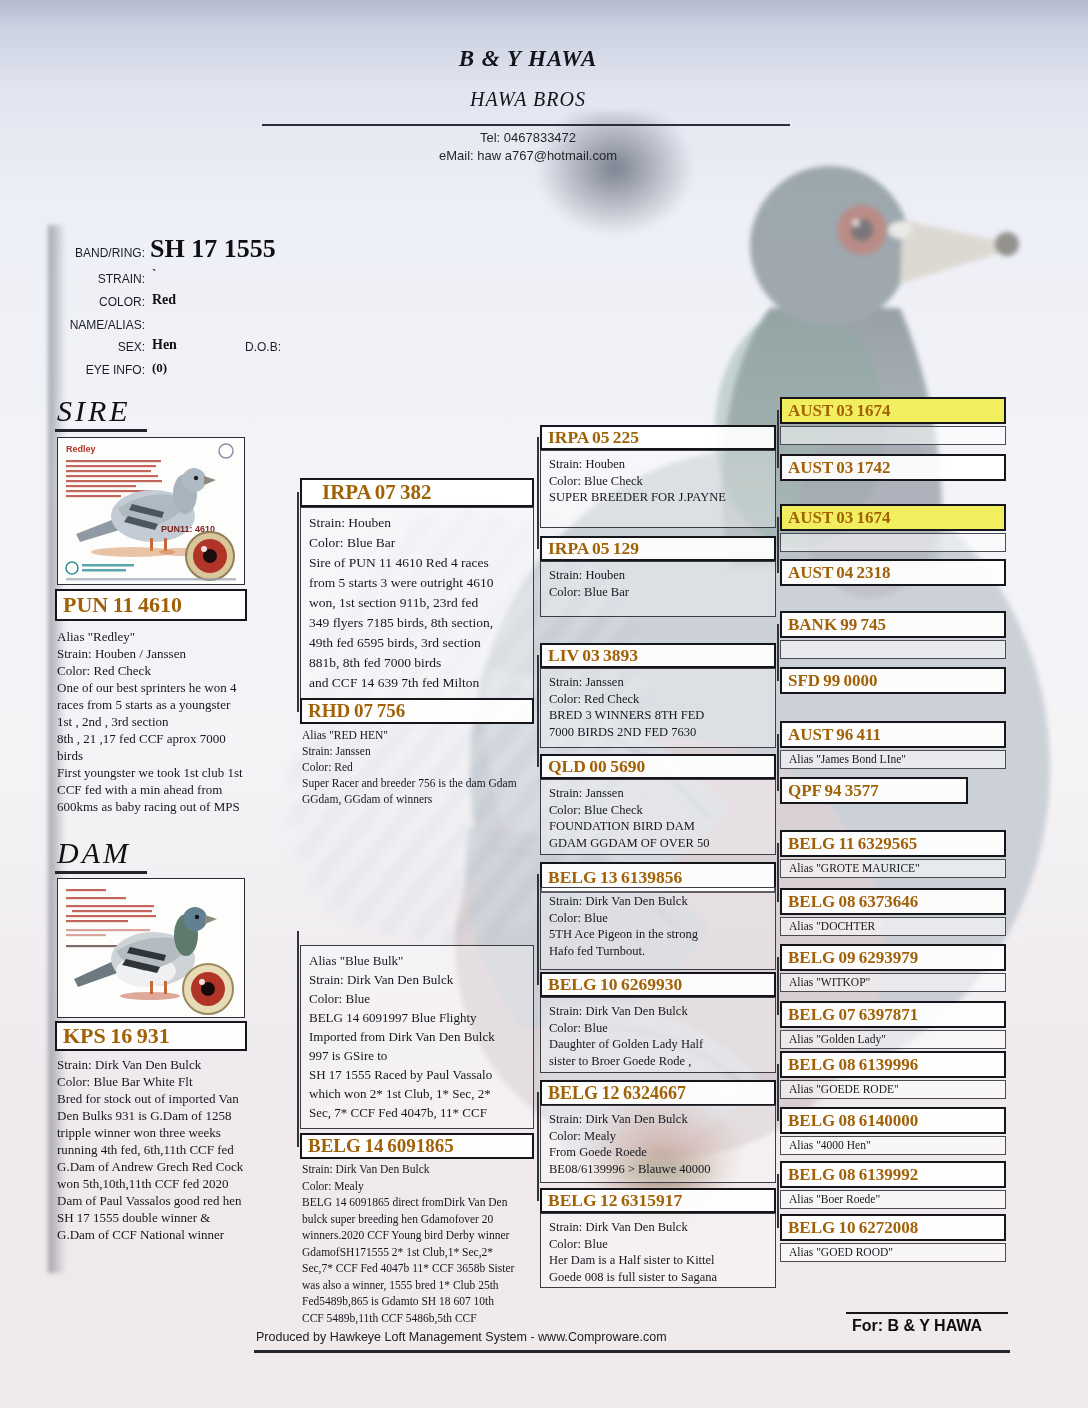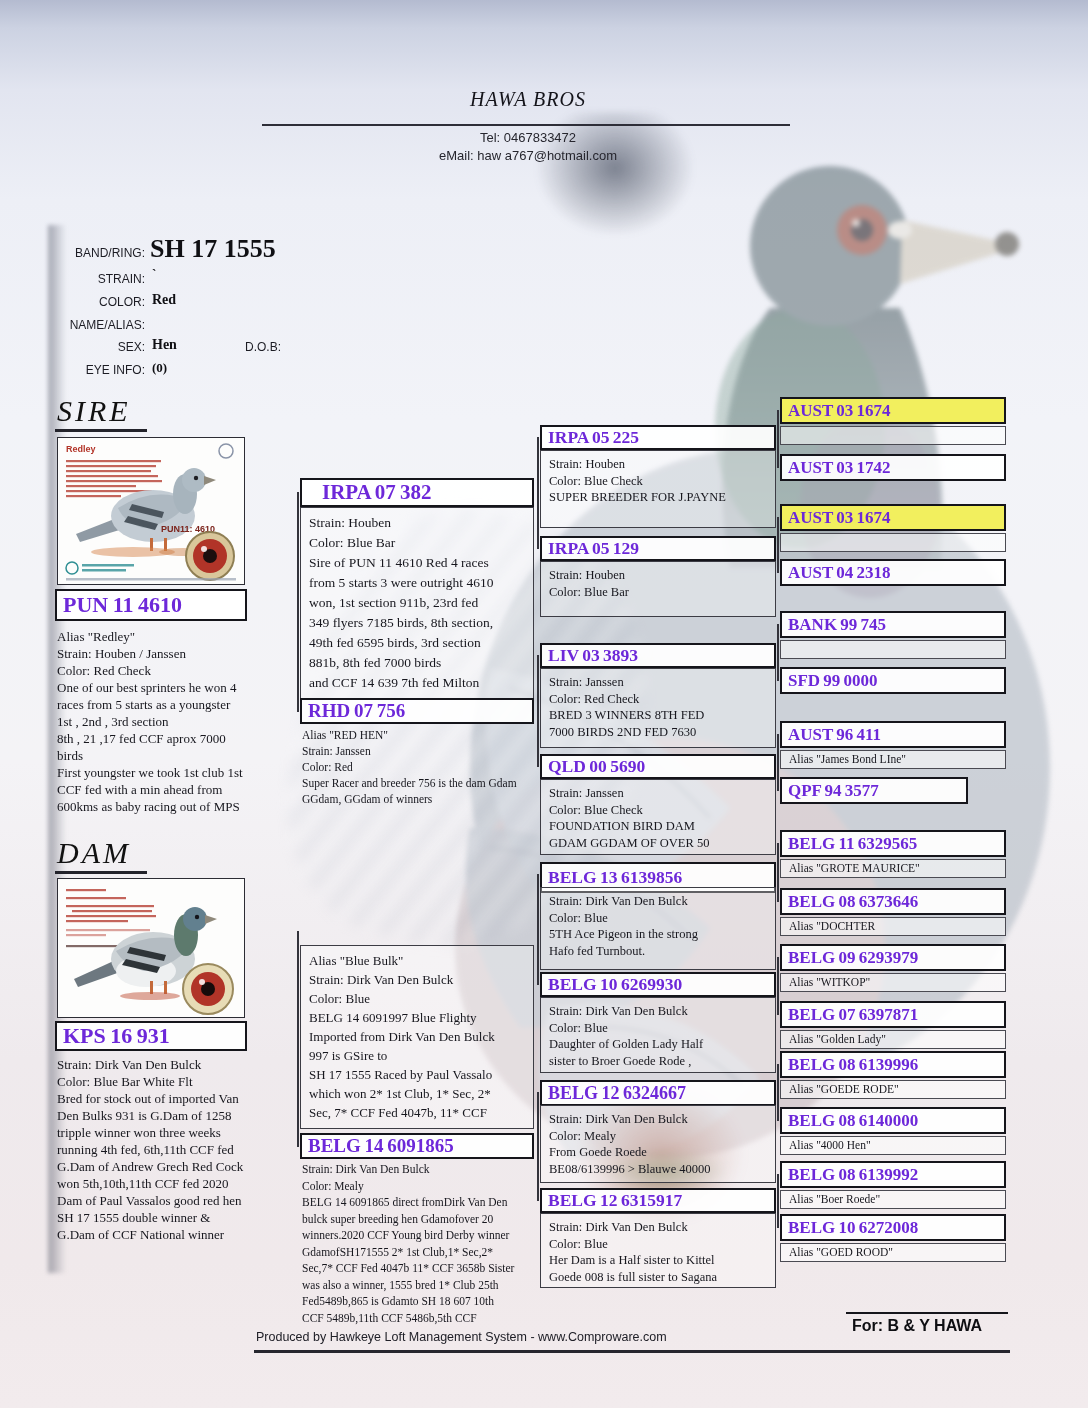--- a/index.html
+++ b/index.html
@@ -33,21 +33,21 @@
   .hdr-tel { top:130px; font-family:"Liberation Sans",sans-serif; font-size:13px; color:#26262e; }
   .hdr-mail { top:148px; font-family:"Liberation Sans",sans-serif; font-size:13px; color:#26262e; }
   
   .info-label { position:absolute; left:5px; width:140px; text-align:right;
     font-family:"Liberation Sans",sans-serif; font-size:12px; color:#1c1c24; }
   .info-value { position:absolute; font-weight:bold; color:#101014; }
   
   .gen-heading { position:absolute; font-style:italic; font-size:30px; letter-spacing:3px;
     border-bottom:3px solid #23232b; padding:0 16px 1px 2px; color:#111; }
   .ring-box { position:absolute; background:rgba(255,255,255,.93); border:2px solid #15151b;
-    font-weight:bold; color:#6d28d9; padding-left:6px; display:flex; align-items:center; word-spacing:-1px; }
+    font-weight:bold; color:#a16207; padding-left:6px; display:flex; align-items:center; word-spacing:-1px; }
   .details { position:absolute; white-space:pre-line; color:#17171e; }
   .details-box { border:1px solid #3c3c44; background:rgba(255,255,255,.32); padding:5px 8px; }
   .g4-alias { position:absolute; border:1px solid #4a4a52; background:rgba(255,255,255,.55);
     font-size:11.5px; padding:2px 0 0 8px; color:#17171e; }
   .connector { position:absolute; width:2px; background:#33333b; }
   .photo-card { position:absolute; border:1px solid #2c2c34; background:#fdfdfd; }
   
   .ftr-line-short { position:absolute; left:846px; top:1312px; width:162px; height:2px; background:#15151b; }
   .ftr-for { position:absolute; left:852px; top:1317px; font-family:"Liberation Sans",sans-serif;
     font-weight:bold; font-size:16px; color:#0e0e12; }
@@ -85,20 +85,21 @@
       <path d="M40 700 Q170 700 280 800 Q220 900 90 900 Q20 800 40 700Z" fill="#aab4c0" opacity=".85"></path>
       <path d="M120 880 Q240 860 330 950 Q260 1040 140 1030 Q90 960 120 880Z" fill="#c8cfd8" opacity=".8"></path>
       <path d="M80 560 Q200 600 280 690 M60 720 Q180 730 260 810 M140 900 Q240 890 310 955" stroke="#8d99a6" stroke-width="3" fill="none" opacity=".6"></path>
     </svg>
   </div>
   <div class="wm feather1"></div>
   <div class="wm redblob"></div>
   <div class="wm greenblob"></div>
   <div class="wm leftshadow"></div>
 
+  <div class="hcenter hdr-title">B &amp; Y HAWA</div>
   <div class="hcenter hdr-sub">HAWA BROS</div>
   <div class="hdr-line"></div>
   <div class="hcenter hdr-tel">Tel: 0467833472</div>
   <div class="hcenter hdr-mail">eMail: haw a767@hotmail.com</div>
 
   <div class="info-label" style="top:246px">BAND/RING:</div>
   <div class="info-value" style="left:150px; top:234px; font-size:26px;">SH 17 1555</div>
   <div class="info-label" style="top:272px">STRAIN:</div>
   <div class="info-value" style="left:152px; top:266px; font-size:13px;">`</div>
   <div class="info-label" style="top:295px">COLOR:</div>

